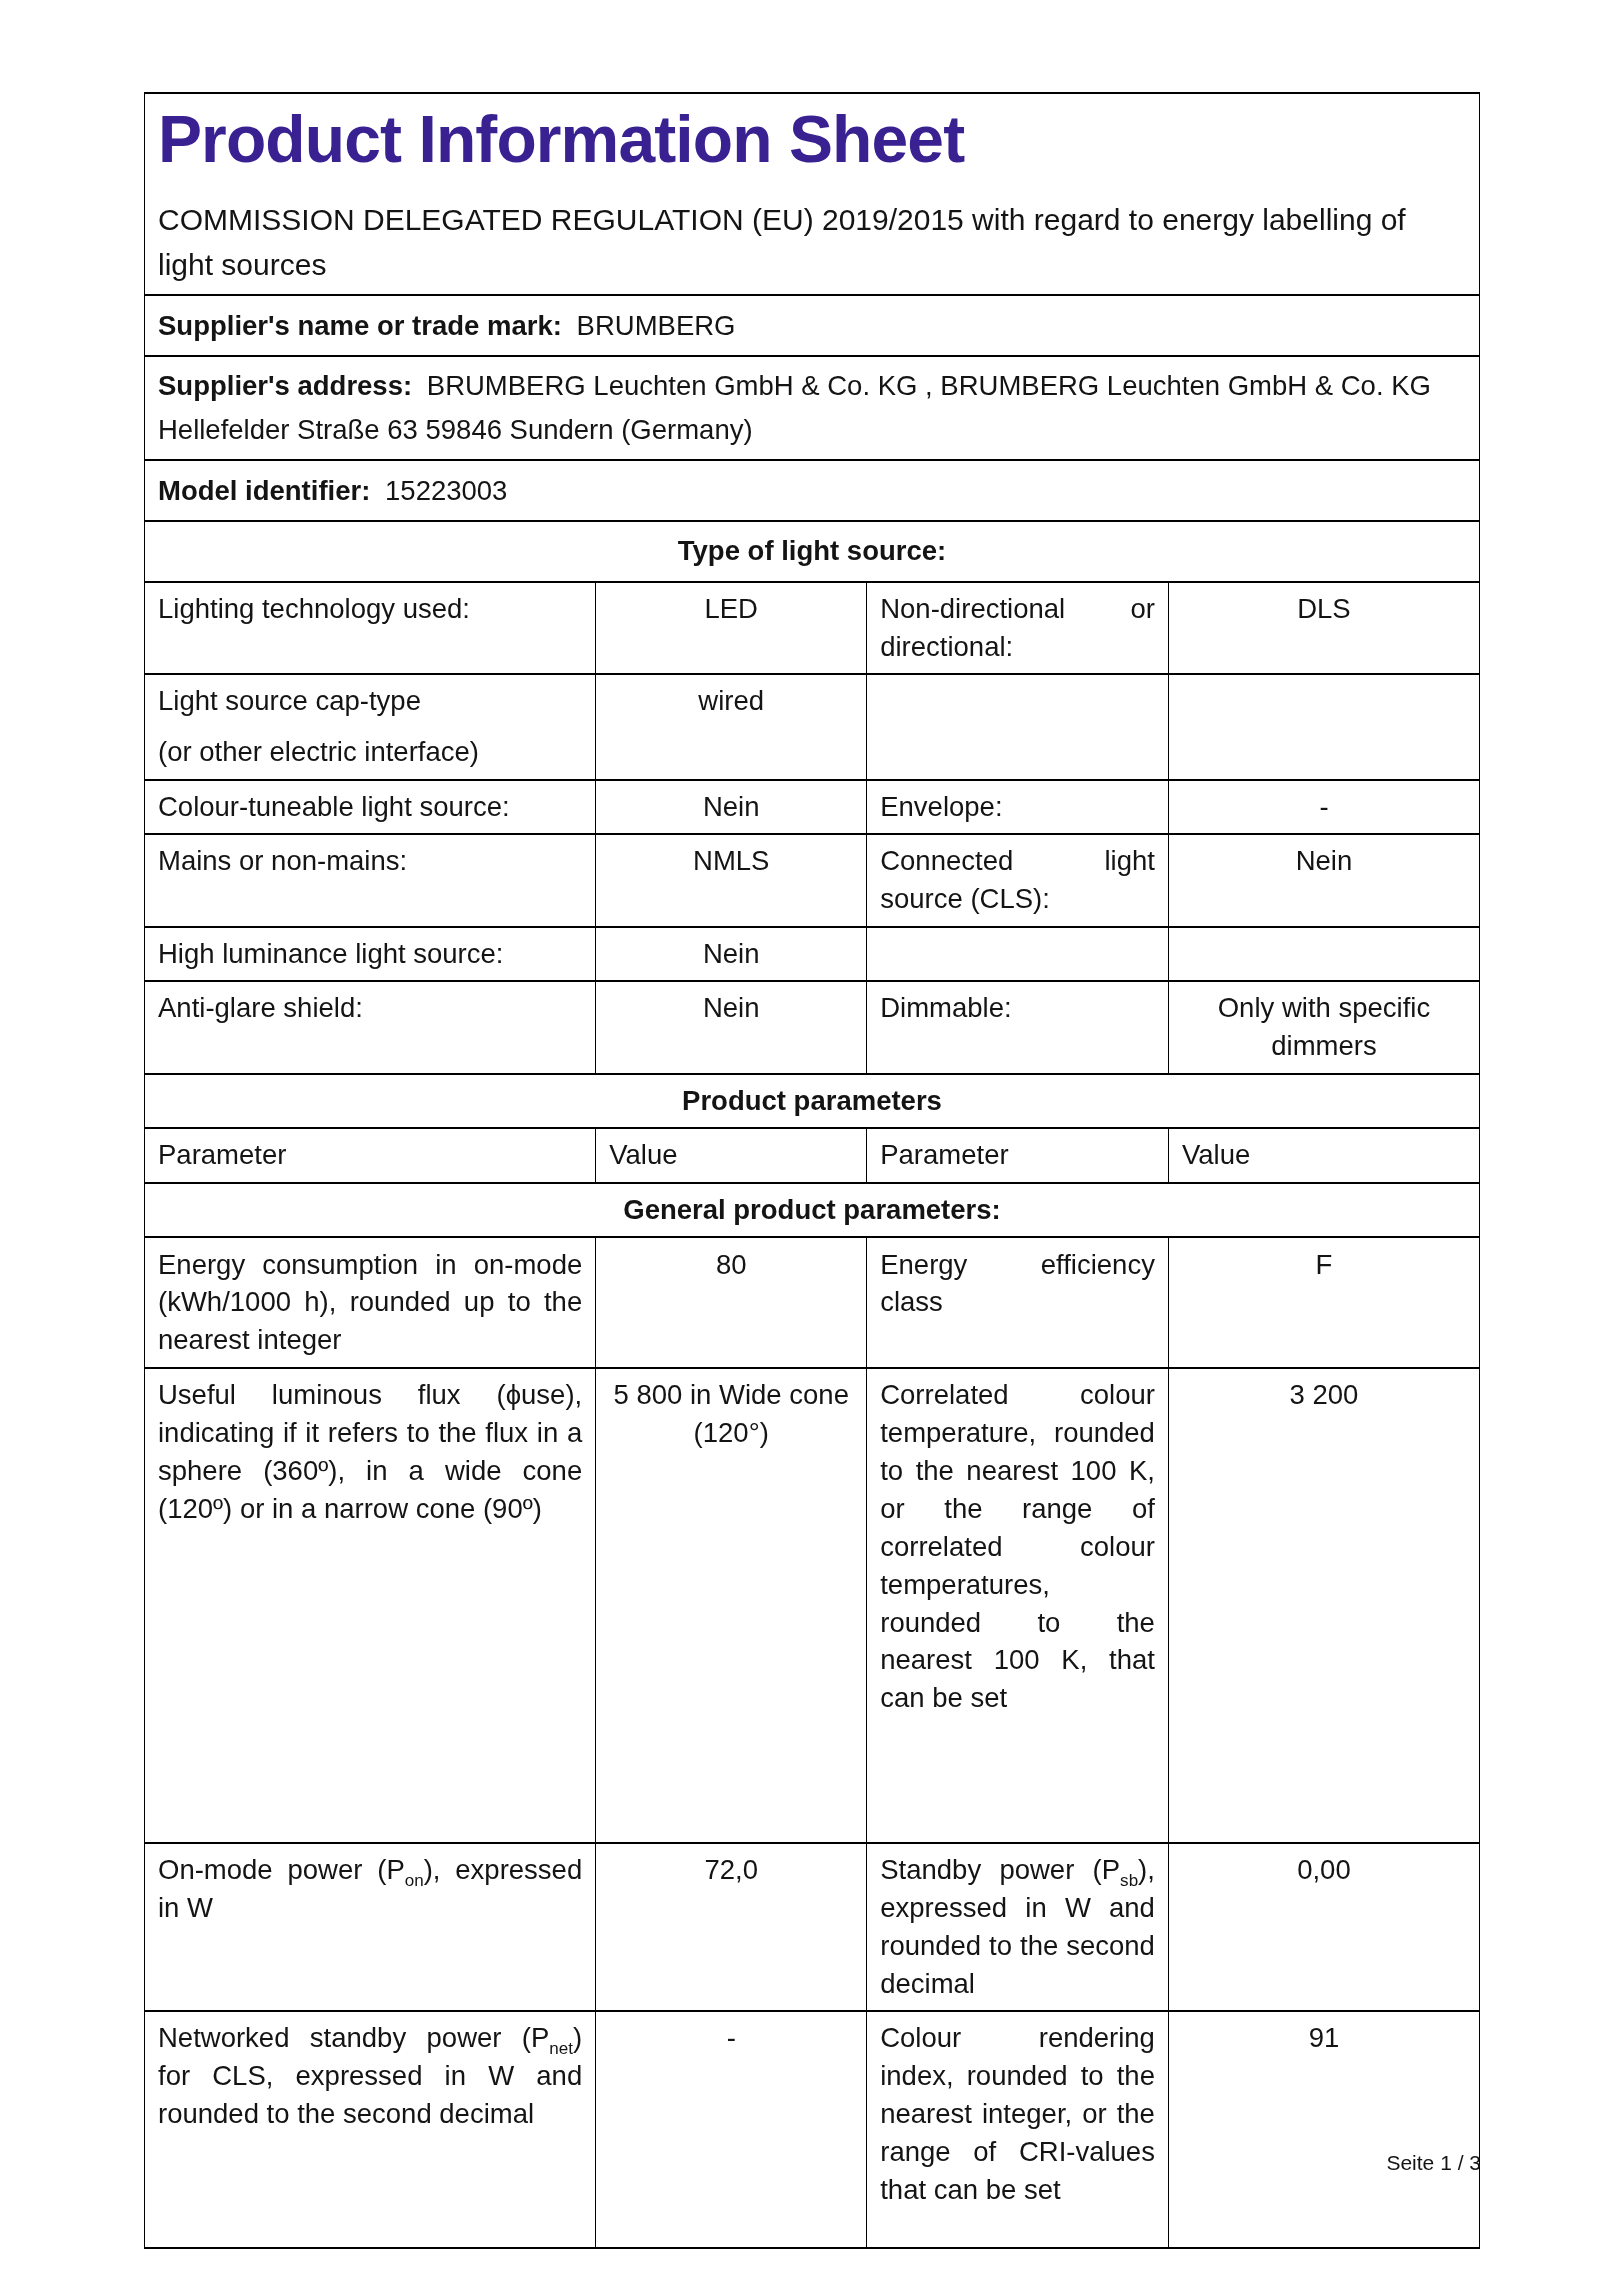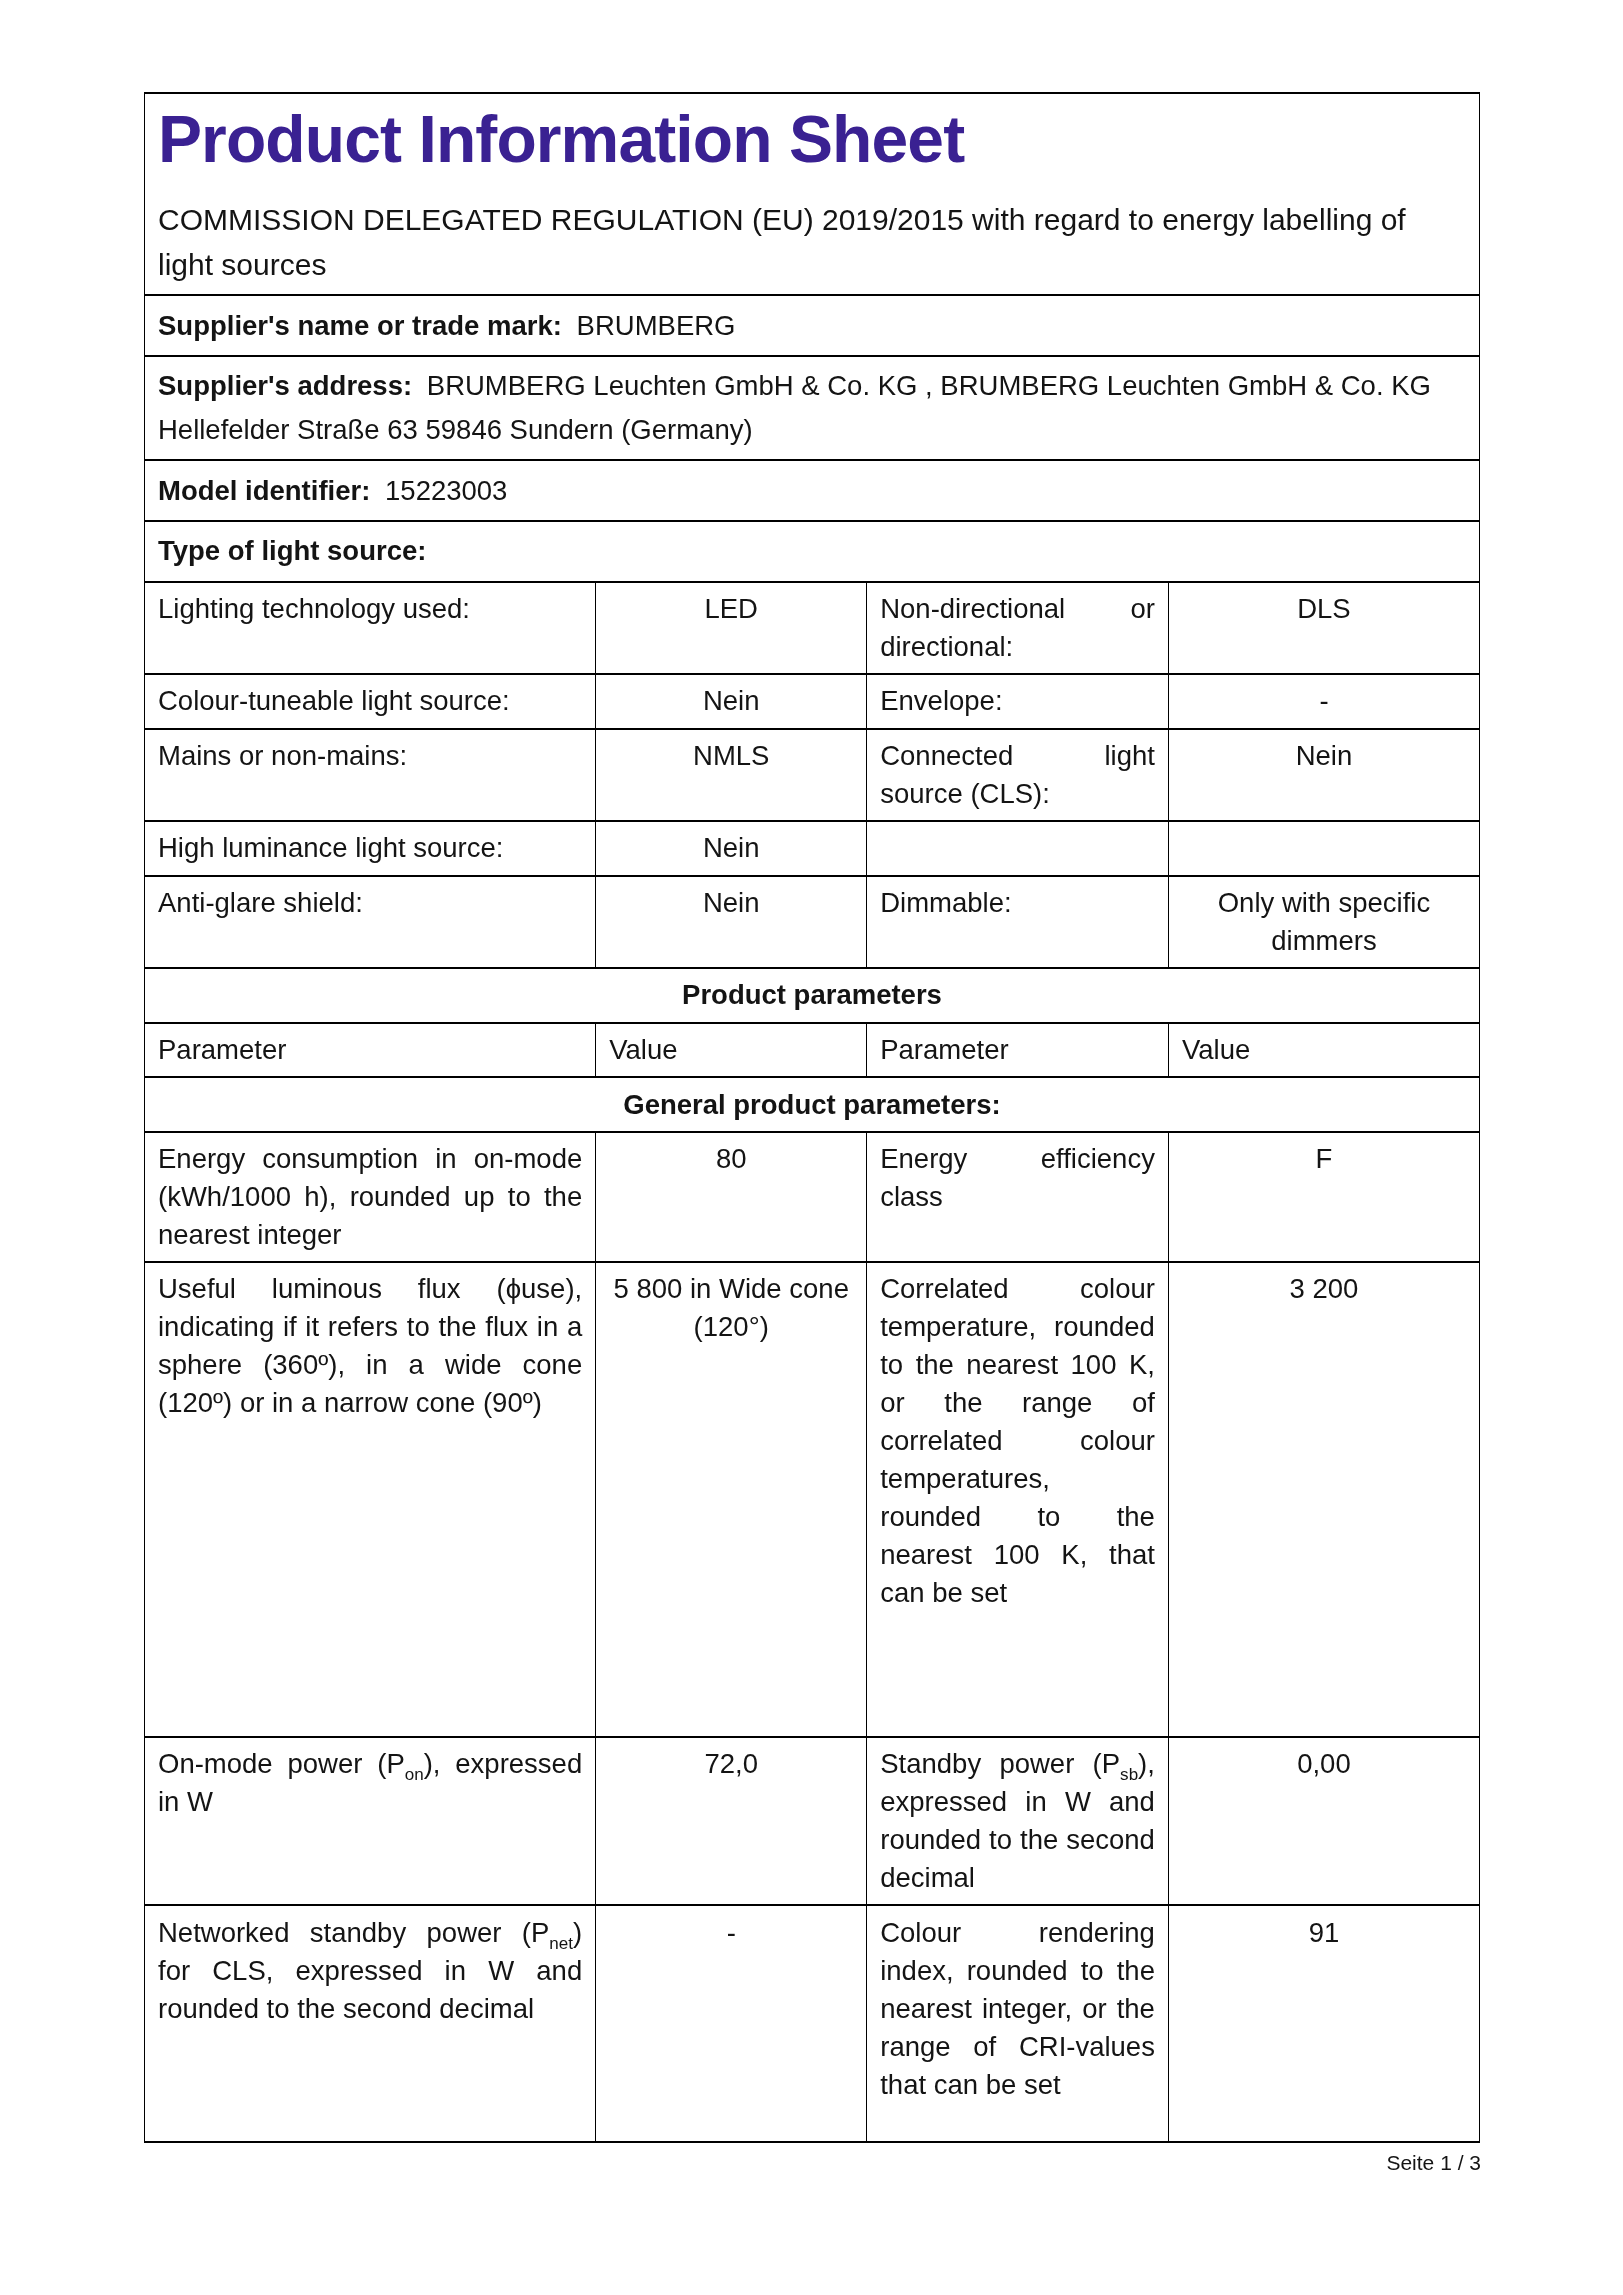--- a/index.html
+++ b/index.html
@@ -79,33 +79,42 @@
         <span class="b">Supplier's address:</span><span class="iv">BRUMBERG Leuchten GmbH &amp; Co. KG , BRUMBERG Leuchten GmbH &amp; Co. KG Hellefelder Straße 63 59846 Sundern (Germany)</span>
       </td>
     </tr>
 
     <tr style="height:57px;">
       <td colspan="4" class="info-cell">
         <span class="b">Model identifier:</span><span class="iv">15223003</span>
       </td>
     </tr>
 
-    <tr style="height:59px;">
+    <tr style="height:59px;text-align:center;">
       <td colspan="4" class="info-cell">
         <span class="b">Type of light source:</span>
       </td>
     </tr>
 
     <tr style="height:81px;">
       <td class="param">Lighting technology used:</td>
       <td class="value v2">LED</td>
       <td class="param">Non-directional or directional:</td>
       <td class="value v4">DLS</td>
     </tr>
 
+    <tr style="height:95px;">
+      <td class="param">
+        <div>Light source cap-type</div>
+        <div class="line2">(or other electric interface)</div>
+      </td>
+      <td class="value v2">wired</td>
+      <td class="param"></td>
+      <td class="value v4"></td>
+    </tr>
 
     <tr style="height:42px;">
       <td class="param">Colour-tuneable light source:</td>
       <td class="value v2">Nein</td>
       <td class="param">Envelope:</td>
       <td class="value v4">-</td>
     </tr>
 
     <tr style="height:84px;">
       <td class="param">Mains or non-mains:</td>

